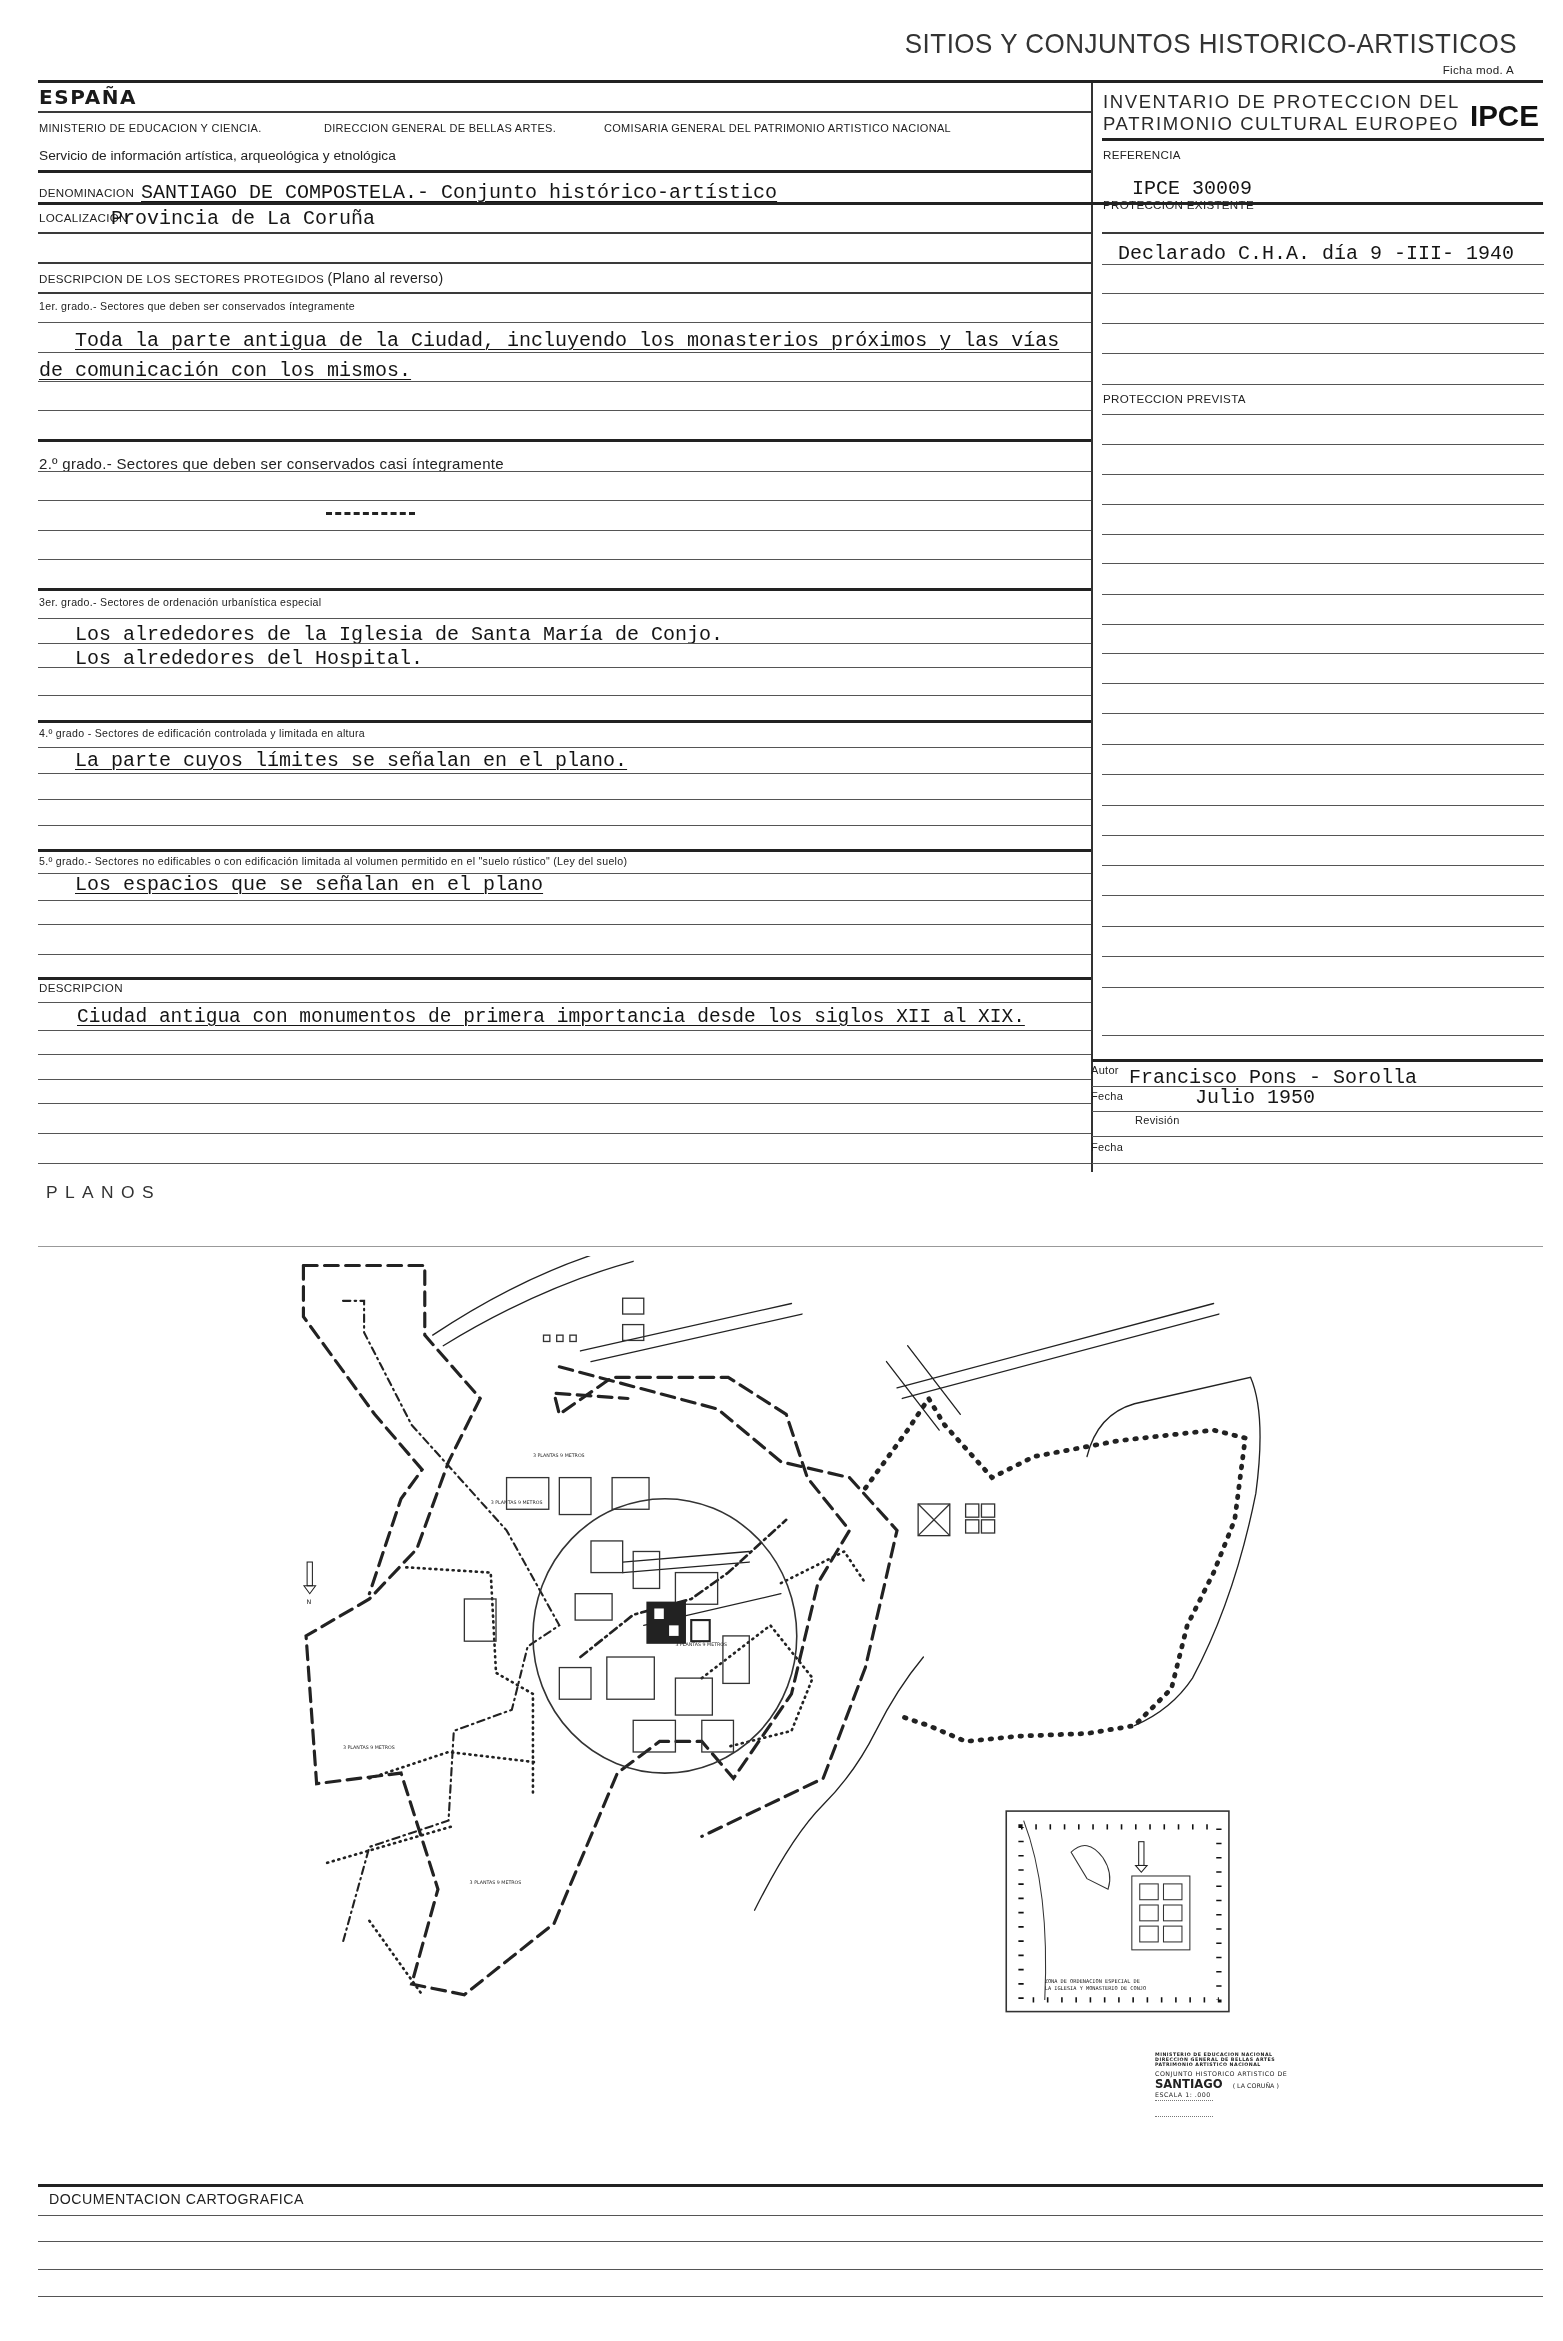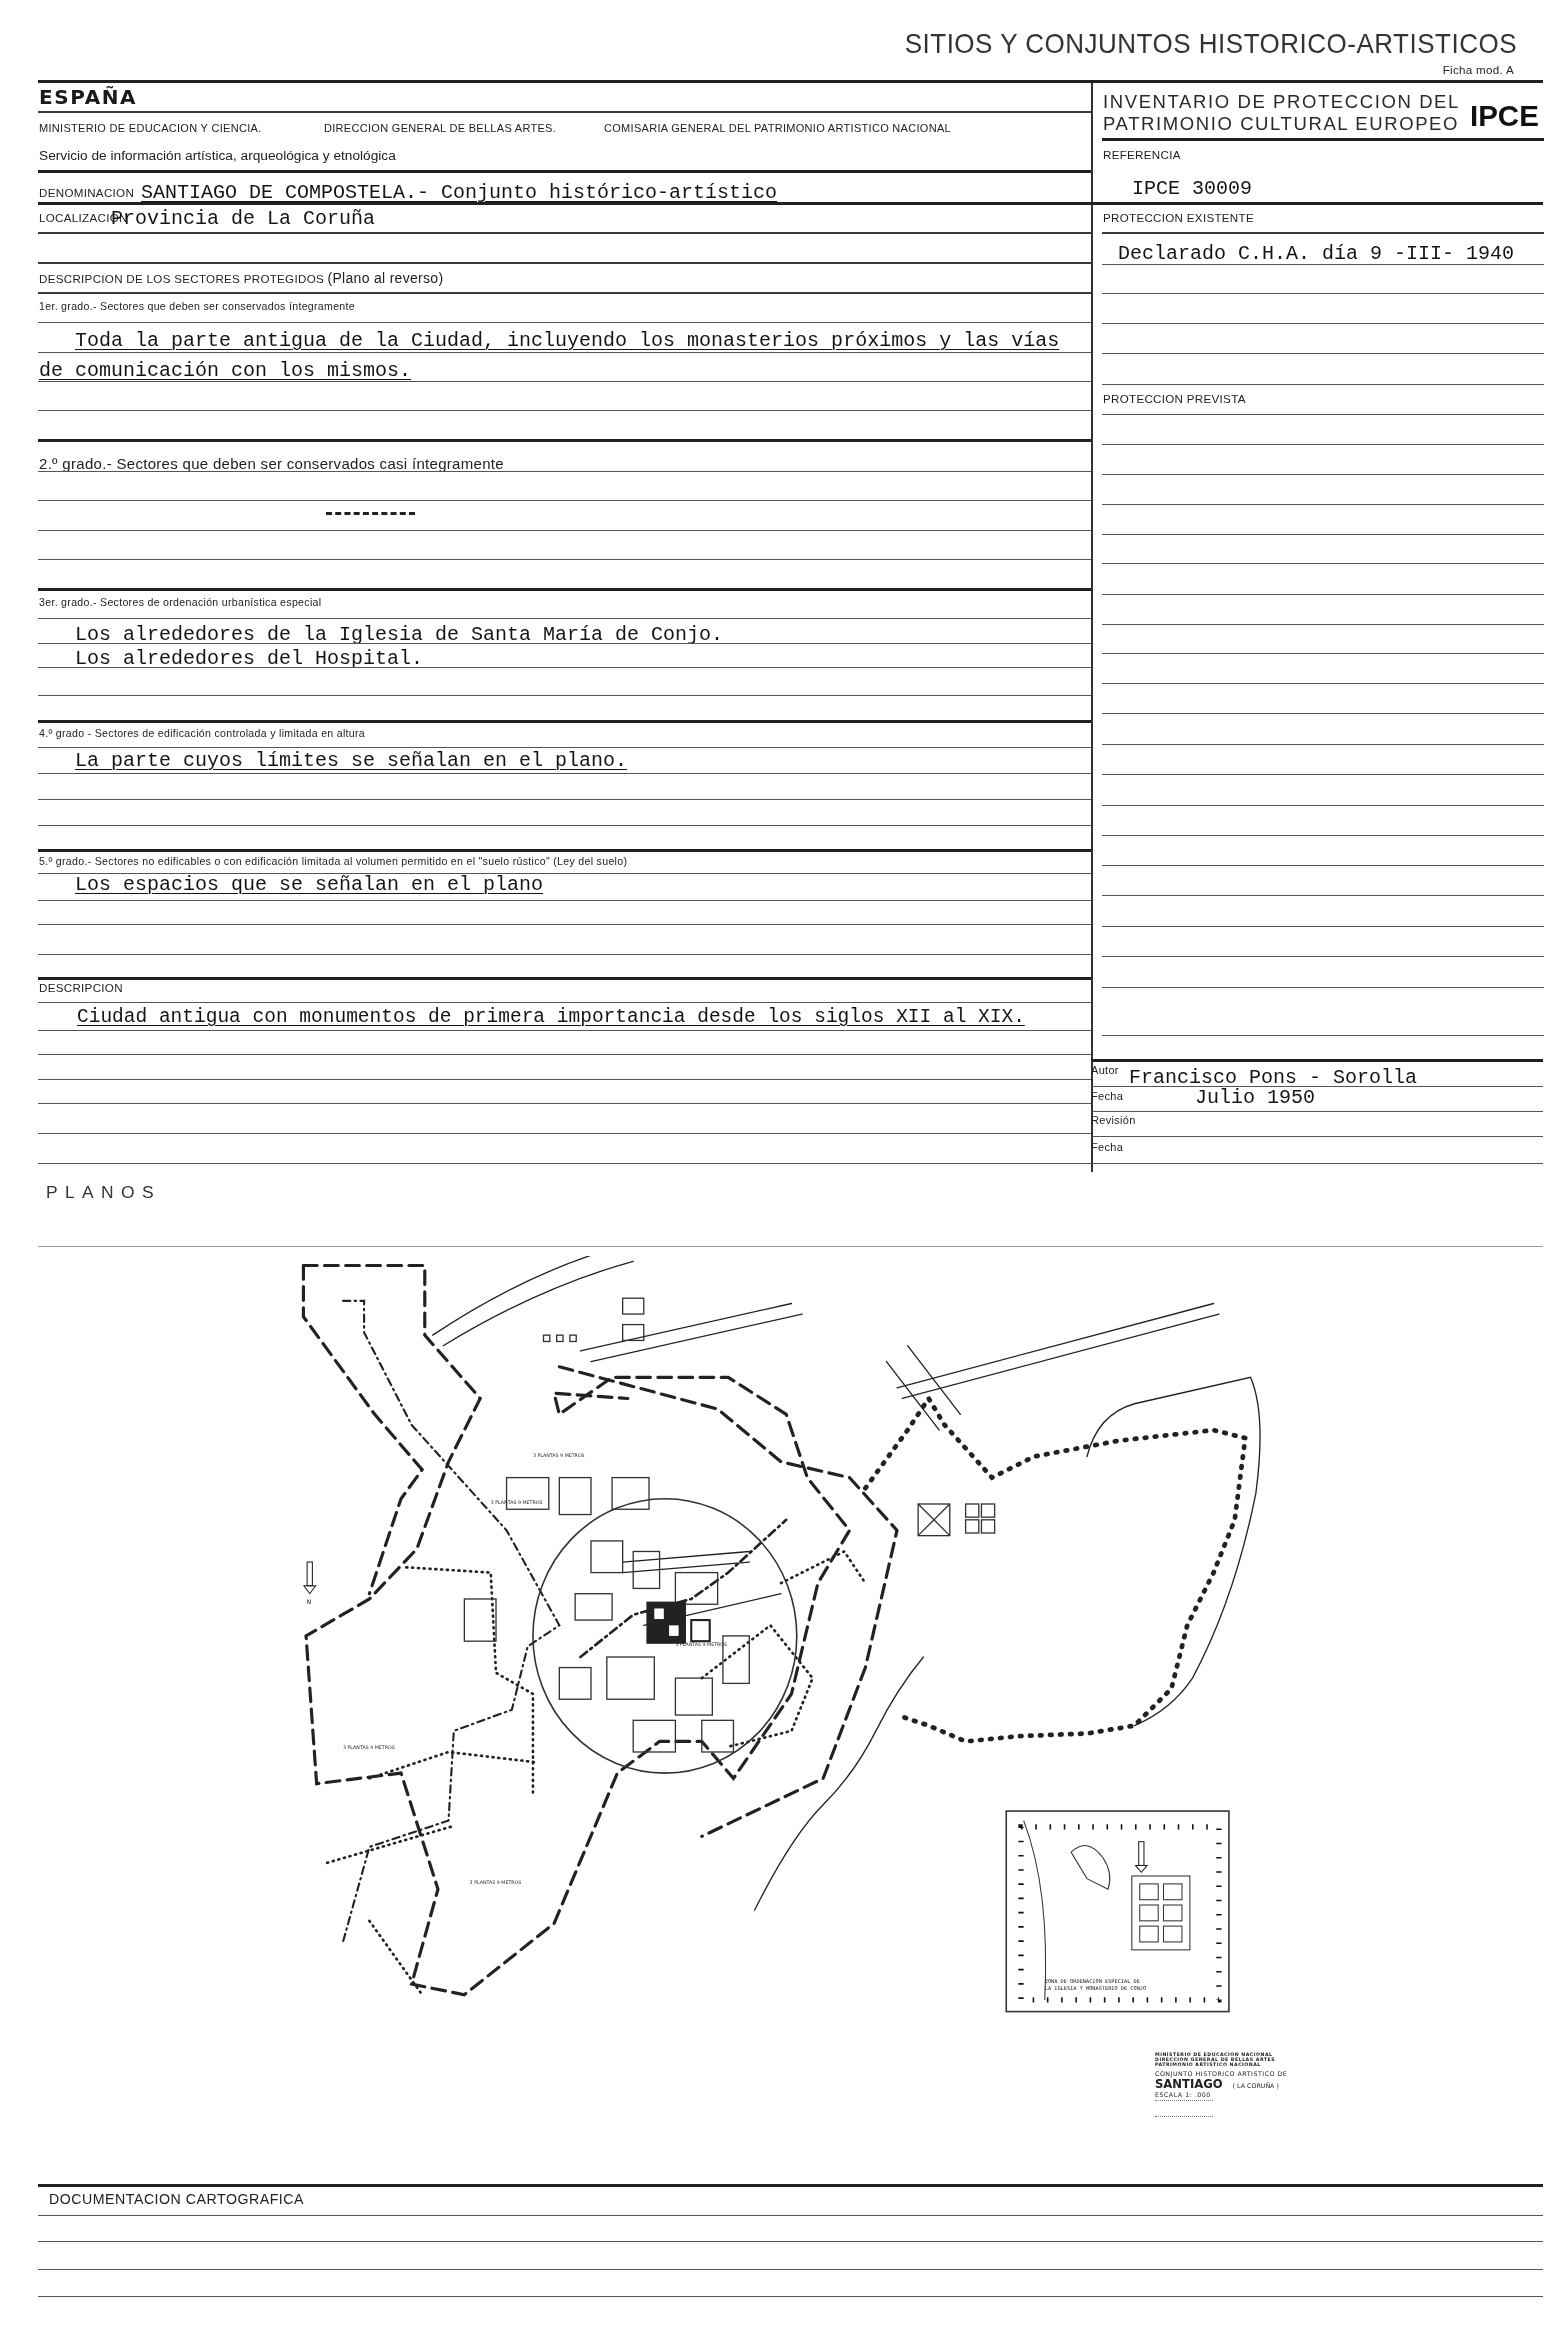--- a/index.html
+++ b/index.html
@@ -41,21 +41,21 @@
 <div class="rule thick" style="left:1102px;width:442px;top:138px;"></div>
 <div class="abs lbl" style="left:1103px;top:148px;font-size:11.6px;">REFERENCIA</div>
 <div class="abs typed" style="left:1132px;top:177px;font-size:20px;">IPCE 30009</div>
 
 <div class="abs lbl" style="left:39px;top:186px;">DENOMINACION</div>
 <div class="abs typed u" style="left:141px;top:181px;font-size:20px;">SANTIAGO DE COMPOSTELA.- Conjunto histórico-artístico</div>
 <div class="rule thick" style="left:38px;width:1505px;top:202px;"></div>
 
 <div class="abs lbl" style="left:39px;top:211px;">LOCALIZACION</div>
 <div class="abs typed" style="left:111px;top:207px;font-size:20px;">Provincia de La Coruña</div>
-<div class="abs lbl" style="left:1103px;top:211px;">PROTECCION EXISTENTE</div>
+<div class="abs lbl" style="left:1103px;top:198px;">PROTECCION EXISTENTE</div>
 <div class="rule" style="left:38px;width:1053px;top:232px;"></div>
 <div class="rule" style="left:1102px;width:442px;top:232px;"></div>
 <div class="abs typed" style="left:1118px;top:242px;font-size:20px;">Declarado C.H.A. día 9 -III- 1940</div>
 
 <div class="rule" style="left:38px;width:1053px;top:262px;"></div>
 <div class="rule thin" style="left:1102px;width:442px;top:264px;"></div>
 
 <div class="abs lbl" style="left:39px;top:270px;">
   <span>DESCRIPCION DE LOS SECTORES PROTEGIDOS</span>
   <span style="font-size:14px;">(Plano al reverso)</span>
@@ -141,21 +141,21 @@
 <div class="rule thin" style="left:38px;width:1053px;top:1103px;"></div>
 <div class="rule thin" style="left:38px;width:1053px;top:1133px;"></div>
 <div class="rule thin" style="left:38px;width:1053px;top:1163px;"></div>
 
 <div class="abs lbl" style="left:1091px;top:1064px;font-size:11px;">Autor</div>
 <div class="abs typed" style="left:1129px;top:1066px;font-size:20px;">Francisco Pons - Sorolla</div>
 <div class="rule thin" style="left:1092px;width:451px;top:1086px;"></div>
 <div class="abs lbl" style="left:1091px;top:1090px;font-size:11px;">Fecha</div>
 <div class="abs typed" style="left:1155px;top:1086px;font-size:20px;margin-left:40px;">Julio 1950</div>
 <div class="rule thin" style="left:1092px;width:451px;top:1111px;"></div>
-<div class="abs lbl" style="left:1091px;top:1114px;font-size:11px;">Revisión</div>
+<div class="abs lbl" style="left:1091px;top:1114px;font-size:11px;padding-left:44px;">Revisión</div>
 <div class="rule thin" style="left:1092px;width:451px;top:1136px;"></div>
 <div class="abs lbl" style="left:1091px;top:1141px;font-size:11px;">Fecha</div>
 <div class="rule thin" style="left:1092px;width:451px;top:1163px;"></div>
 
 <div class="abs" style="left:46px;top:1182px;font-size:17.4px;letter-spacing:7.4px;color:#333;font-family:'Liberation Sans',sans-serif;">PLANOS</div>
 <div class="rule thin" style="left:38px;width:1505px;top:1246px;background:#999;"></div>
 
 <div id="map" class="abs" style="left:0;top:1256px;width:1564px;height:897px;">
   <svg width="1564" height="897" viewBox="0 0 2964 1700">
     <g fill="none" stroke="#222" stroke-linecap="round">

